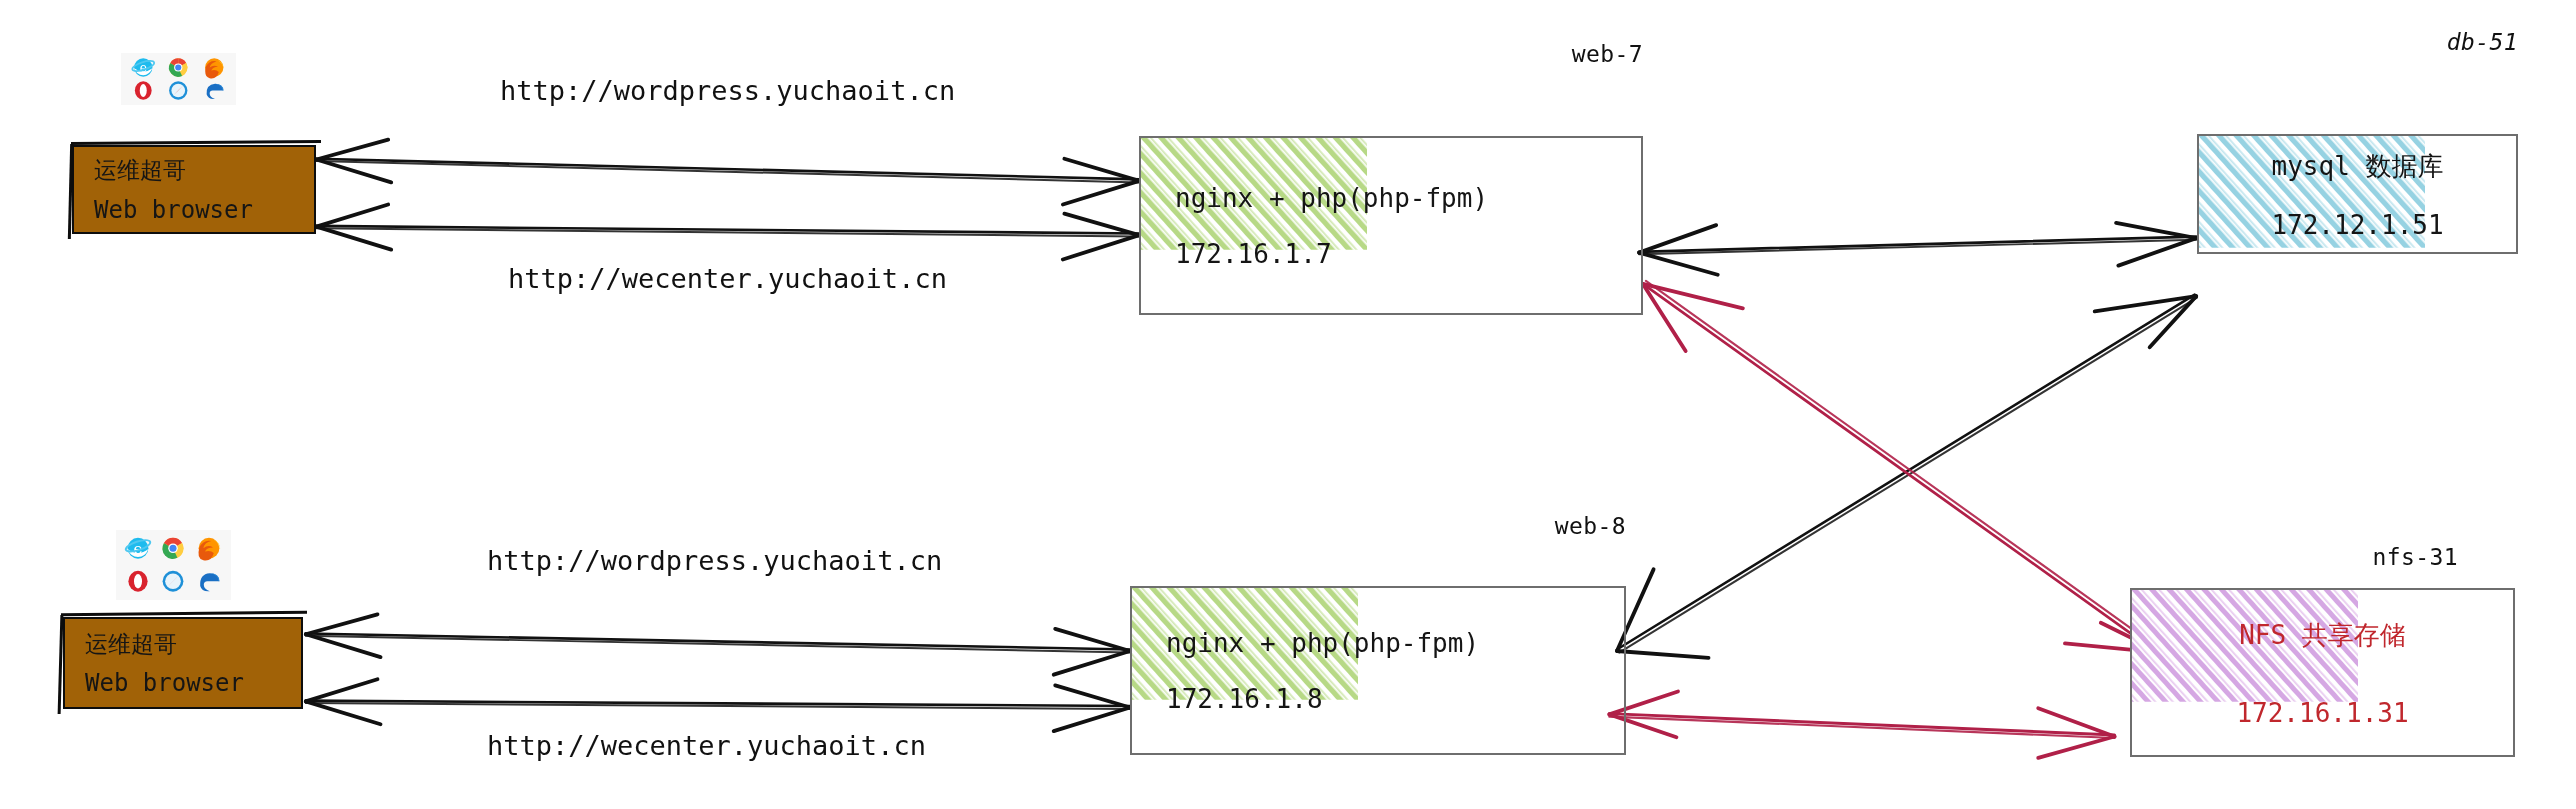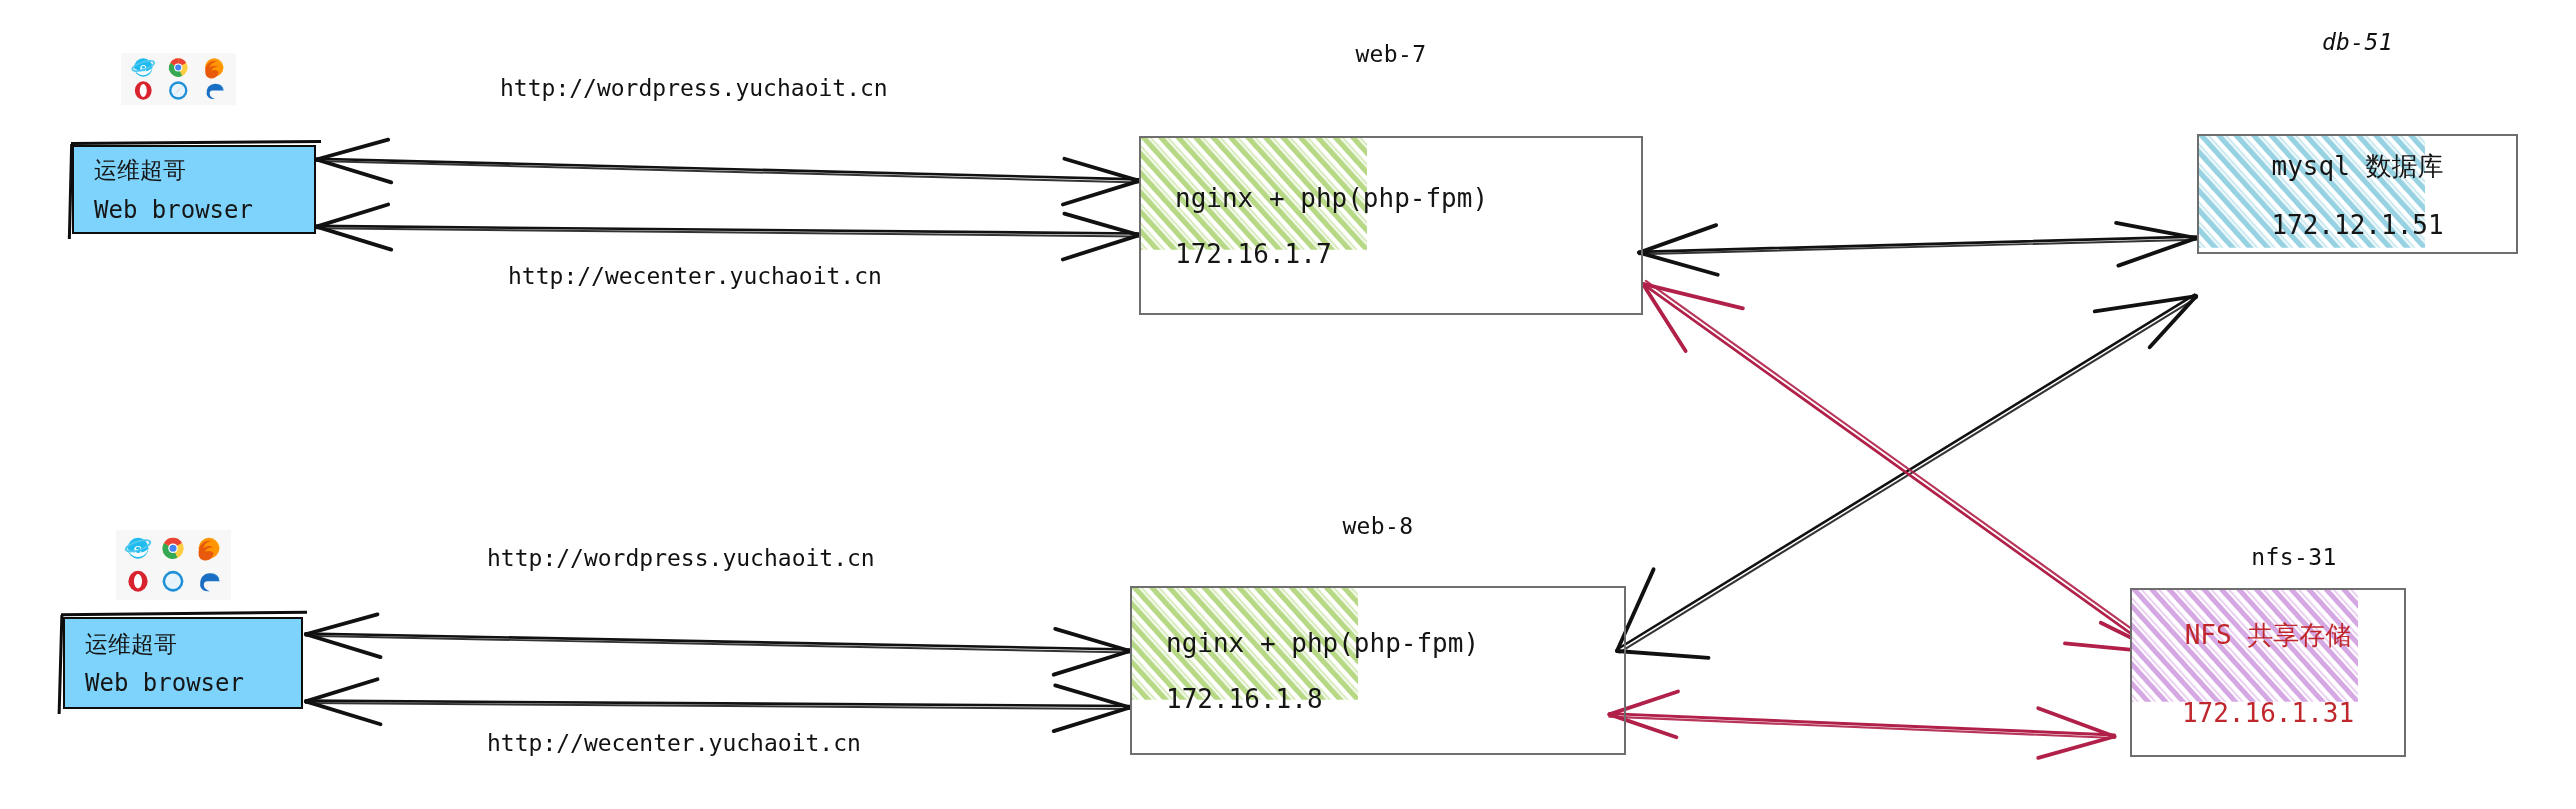--- a/index.html
+++ b/index.html
@@ -24,21 +24,21 @@
     height: 809px;
     pointer-events: none;
   }
   .node {
     position: absolute;
     box-sizing: border-box;
   }
   .node-title {
     position: absolute;
     width: 100%;
-    text-align: center;
+    text-align: right;
     font-family: "DejaVu Sans Mono", "Liberation Mono", monospace;
     font-size: 23px;
     color: #111111;
     letter-spacing: 0.4px;
     white-space: nowrap;
   }
   .boxbody {
     position: absolute;
     left: 0;
     width: 100%;
@@ -56,21 +56,21 @@
     font-family: "DejaVu Sans Mono", "Liberation Mono", monospace;
     font-size: 26px;
     color: #151515;
     white-space: nowrap;
     z-index: 3;
   }
   .line1 { margin-bottom: 26px; }
 
   
   .client {
-    background: #7dd3fc;
+    background: #a16207;
     border: 2.3px solid #0d0d0d;
   }
   .client .boxbody { padding-left: 20px; }
   .client .line1 {
     font-family: "DejaVu Sans", "Liberation Sans", sans-serif;
     font-size: 23px;
     margin-bottom: 9.2px;
   }
   .client .line2 { font-size: 24px; }
   .sketch-edge {
@@ -100,21 +100,21 @@
     justify-items: center;
     padding: 2.3px 4.6px;
     box-sizing: border-box;
   }
   .browser-strip svg { display: block; }
 
   
   .edge-label {
     position: absolute;
     font-family: "DejaVu Sans Mono", "Liberation Mono", monospace;
-    font-size: 23px;
+    font-size: 27px;
     color: #111111;
     white-space: nowrap;
     letter-spacing: 0px;
   }
 </style>
 </head>
 <body>
 
 <div id="stage">
 
@@ -336,21 +336,21 @@
     <svg class="hatchfill" viewBox="0 0 300 150" width="229" height="115">
       <rect x="0" y="0" width="100%" height="100%" fill="url(#hatch-blue)"></rect>
     </svg>
     <div class="boxbody centered">
       <div class="line1">mysql 数据库</div>
       <div class="line2">172.12.1.51</div>
     </div>
   </div>
 
   <div class="node-title" style="left:2130px; top:544px; width:328px;">nfs-31</div>
-  <div class="node hatched" style="left:2130px; top:588px; width:276px; height:169px;">
+  <div class="node hatched" style="left:2130px; top:588px; width:385px; height:169px;">
     <svg class="hatchfill" viewBox="0 0 300 150" width="229" height="115">
       <rect x="0" y="0" width="100%" height="100%" fill="url(#hatch-violet)"></rect>
     </svg>
     <div class="boxbody centered">
       <div class="line1" style="color:#c0272d;">NFS 共享存储</div>
       <div class="line2" style="color:#c0272d;margin-top:19px;">172.16.1.31</div>
     </div>
   </div>
 
   <div class="edge-label" style="left:500px; top:75px;">http://wordpress.yuchaoit.cn</div>

